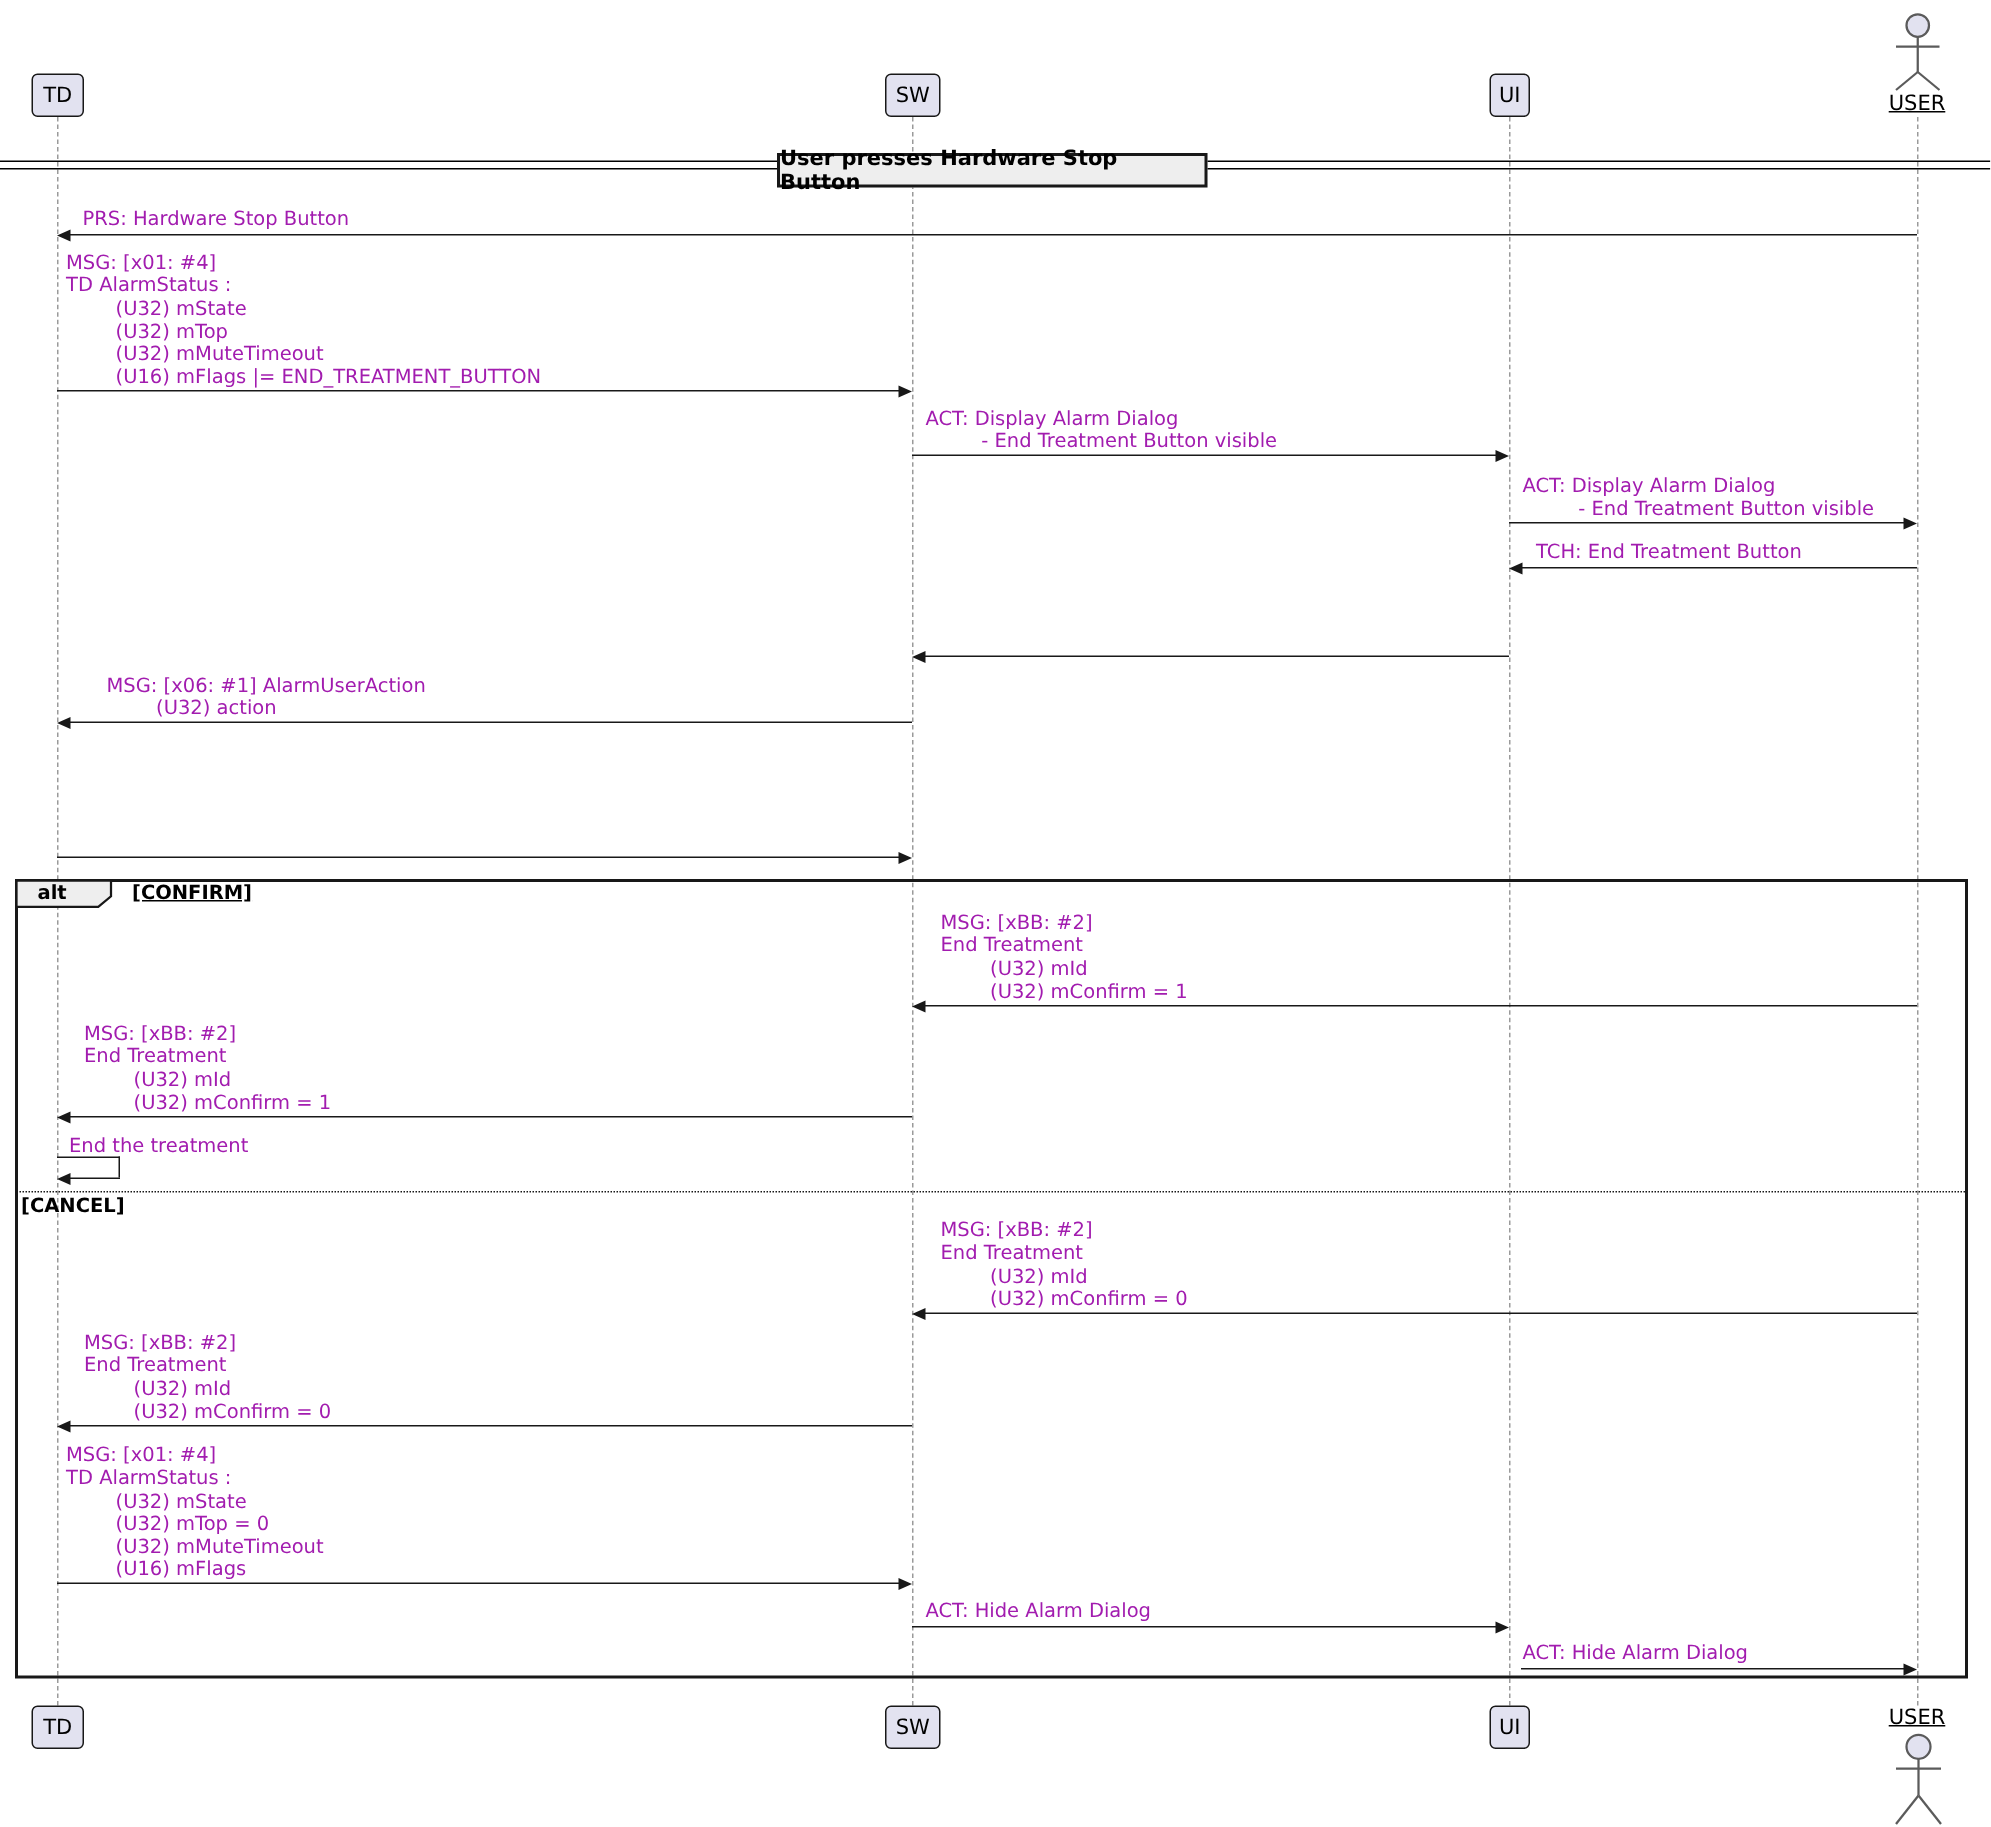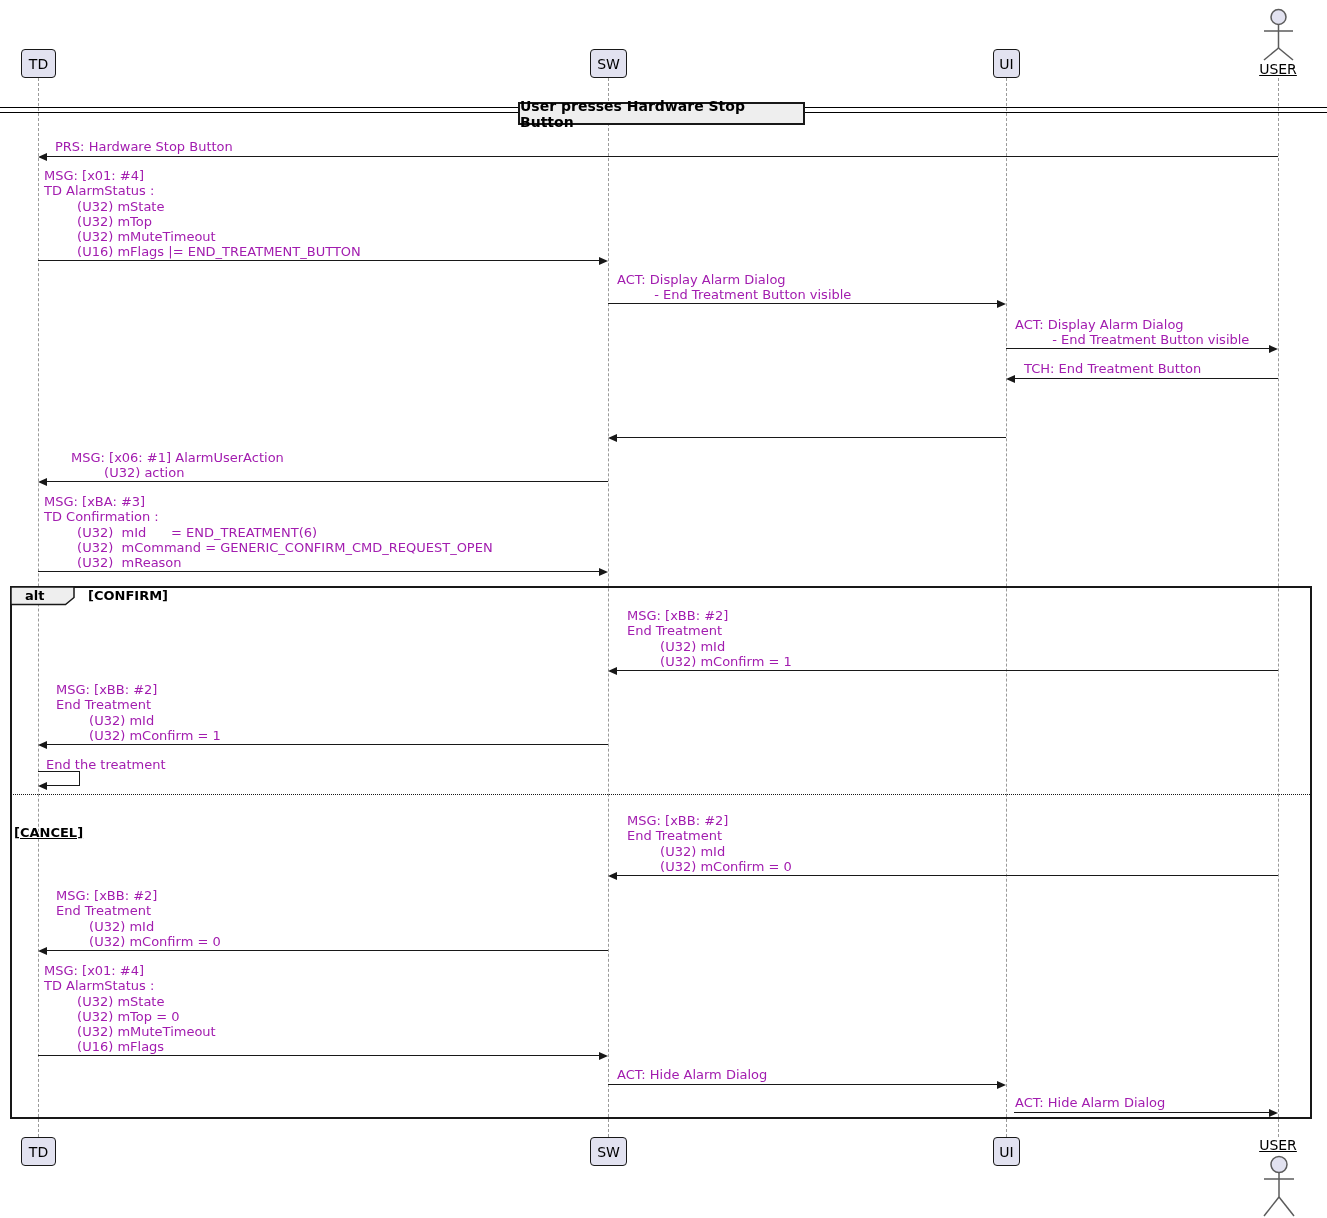--- a/index.html
+++ b/index.html
@@ -92,34 +92,29 @@
   <div class="ah-l" style="left:1006px;top:375px;"></div>
 
   <div class="aline" style="left:616px;top:437px;width:390px;"></div>
   <div class="ah-l" style="left:608px;top:434px;"></div>
 
   <div class="msg" style="left:71px;top:450px;">MSG: [x06: #1] AlarmUserAction
         (U32) action</div>
   <div class="aline" style="left:46px;top:481px;width:562px;"></div>
   <div class="ah-l" style="left:38px;top:478px;"></div>
 
-  <div class="msg" style="left:44px;top:494px;">MSG: [xBA: #3]
-TD Confirmation :
-        (U32)  mId      = END_TREATMENT(6)
-        (U32)  mCommand = GENERIC_CONFIRM_CMD_REQUEST_OPEN
-        (U32)  mReason</div>
   <div class="aline" style="left:38px;top:571px;width:562px;"></div>
   <div class="ah-r" style="left:599px;top:568px;"></div>
 
   <div class="altframe" style="left:10px;top:586px;width:1302px;height:533px;"></div>
   <svg style="left:10px;top:586px;" width="68" height="21">
     <path d="M1,1 H64 V11.5 L55.5,18.5 H1 Z" fill="#EEEEEE" stroke="#181818" stroke-width="1.5"></path>
   </svg>
   <div class="altkw" style="left:25px;top:588px;">alt</div>
-  <div class="guard" style="left:88px;top:588px;">[CONFIRM]</div>
+  <div class="guard" style="left:88px;top:588px;text-decoration:underline;">[CONFIRM]</div>
 
   <div class="msg" style="left:627px;top:608px;">MSG: [xBB: #2]
 End Treatment
         (U32) mId
         (U32) mConfirm = 1</div>
   <div class="aline" style="left:616px;top:670px;width:662px;"></div>
   <div class="ah-l" style="left:608px;top:667px;"></div>
 
   <div class="msg" style="left:56px;top:682px;">MSG: [xBB: #2]
 End Treatment
@@ -128,21 +123,21 @@
   <div class="aline" style="left:46px;top:744px;width:562px;"></div>
   <div class="ah-l" style="left:38px;top:741px;"></div>
 
   <div class="msg" style="left:46px;top:757px;">End the treatment</div>
   <div class="aline" style="left:38px;top:771px;width:42px;"></div>
   <div class="vline" style="left:79px;top:771px;height:14px;"></div>
   <div class="aline" style="left:46px;top:785px;width:34px;"></div>
   <div class="ah-l" style="left:38px;top:782px;"></div>
 
   <div class="dotdiv" style="left:10px;top:794px;width:1302px;"></div>
-  <div class="guard" style="left:14px;top:825px;text-decoration:underline;">[CANCEL]</div>
+  <div class="guard" style="left:14px;top:797px;">[CANCEL]</div>
 
   <div class="msg" style="left:627px;top:813px;">MSG: [xBB: #2]
 End Treatment
         (U32) mId
         (U32) mConfirm = 0</div>
   <div class="aline" style="left:616px;top:875px;width:662px;"></div>
   <div class="ah-l" style="left:608px;top:872px;"></div>
 
   <div class="msg" style="left:56px;top:888px;">MSG: [xBB: #2]
 End Treatment

